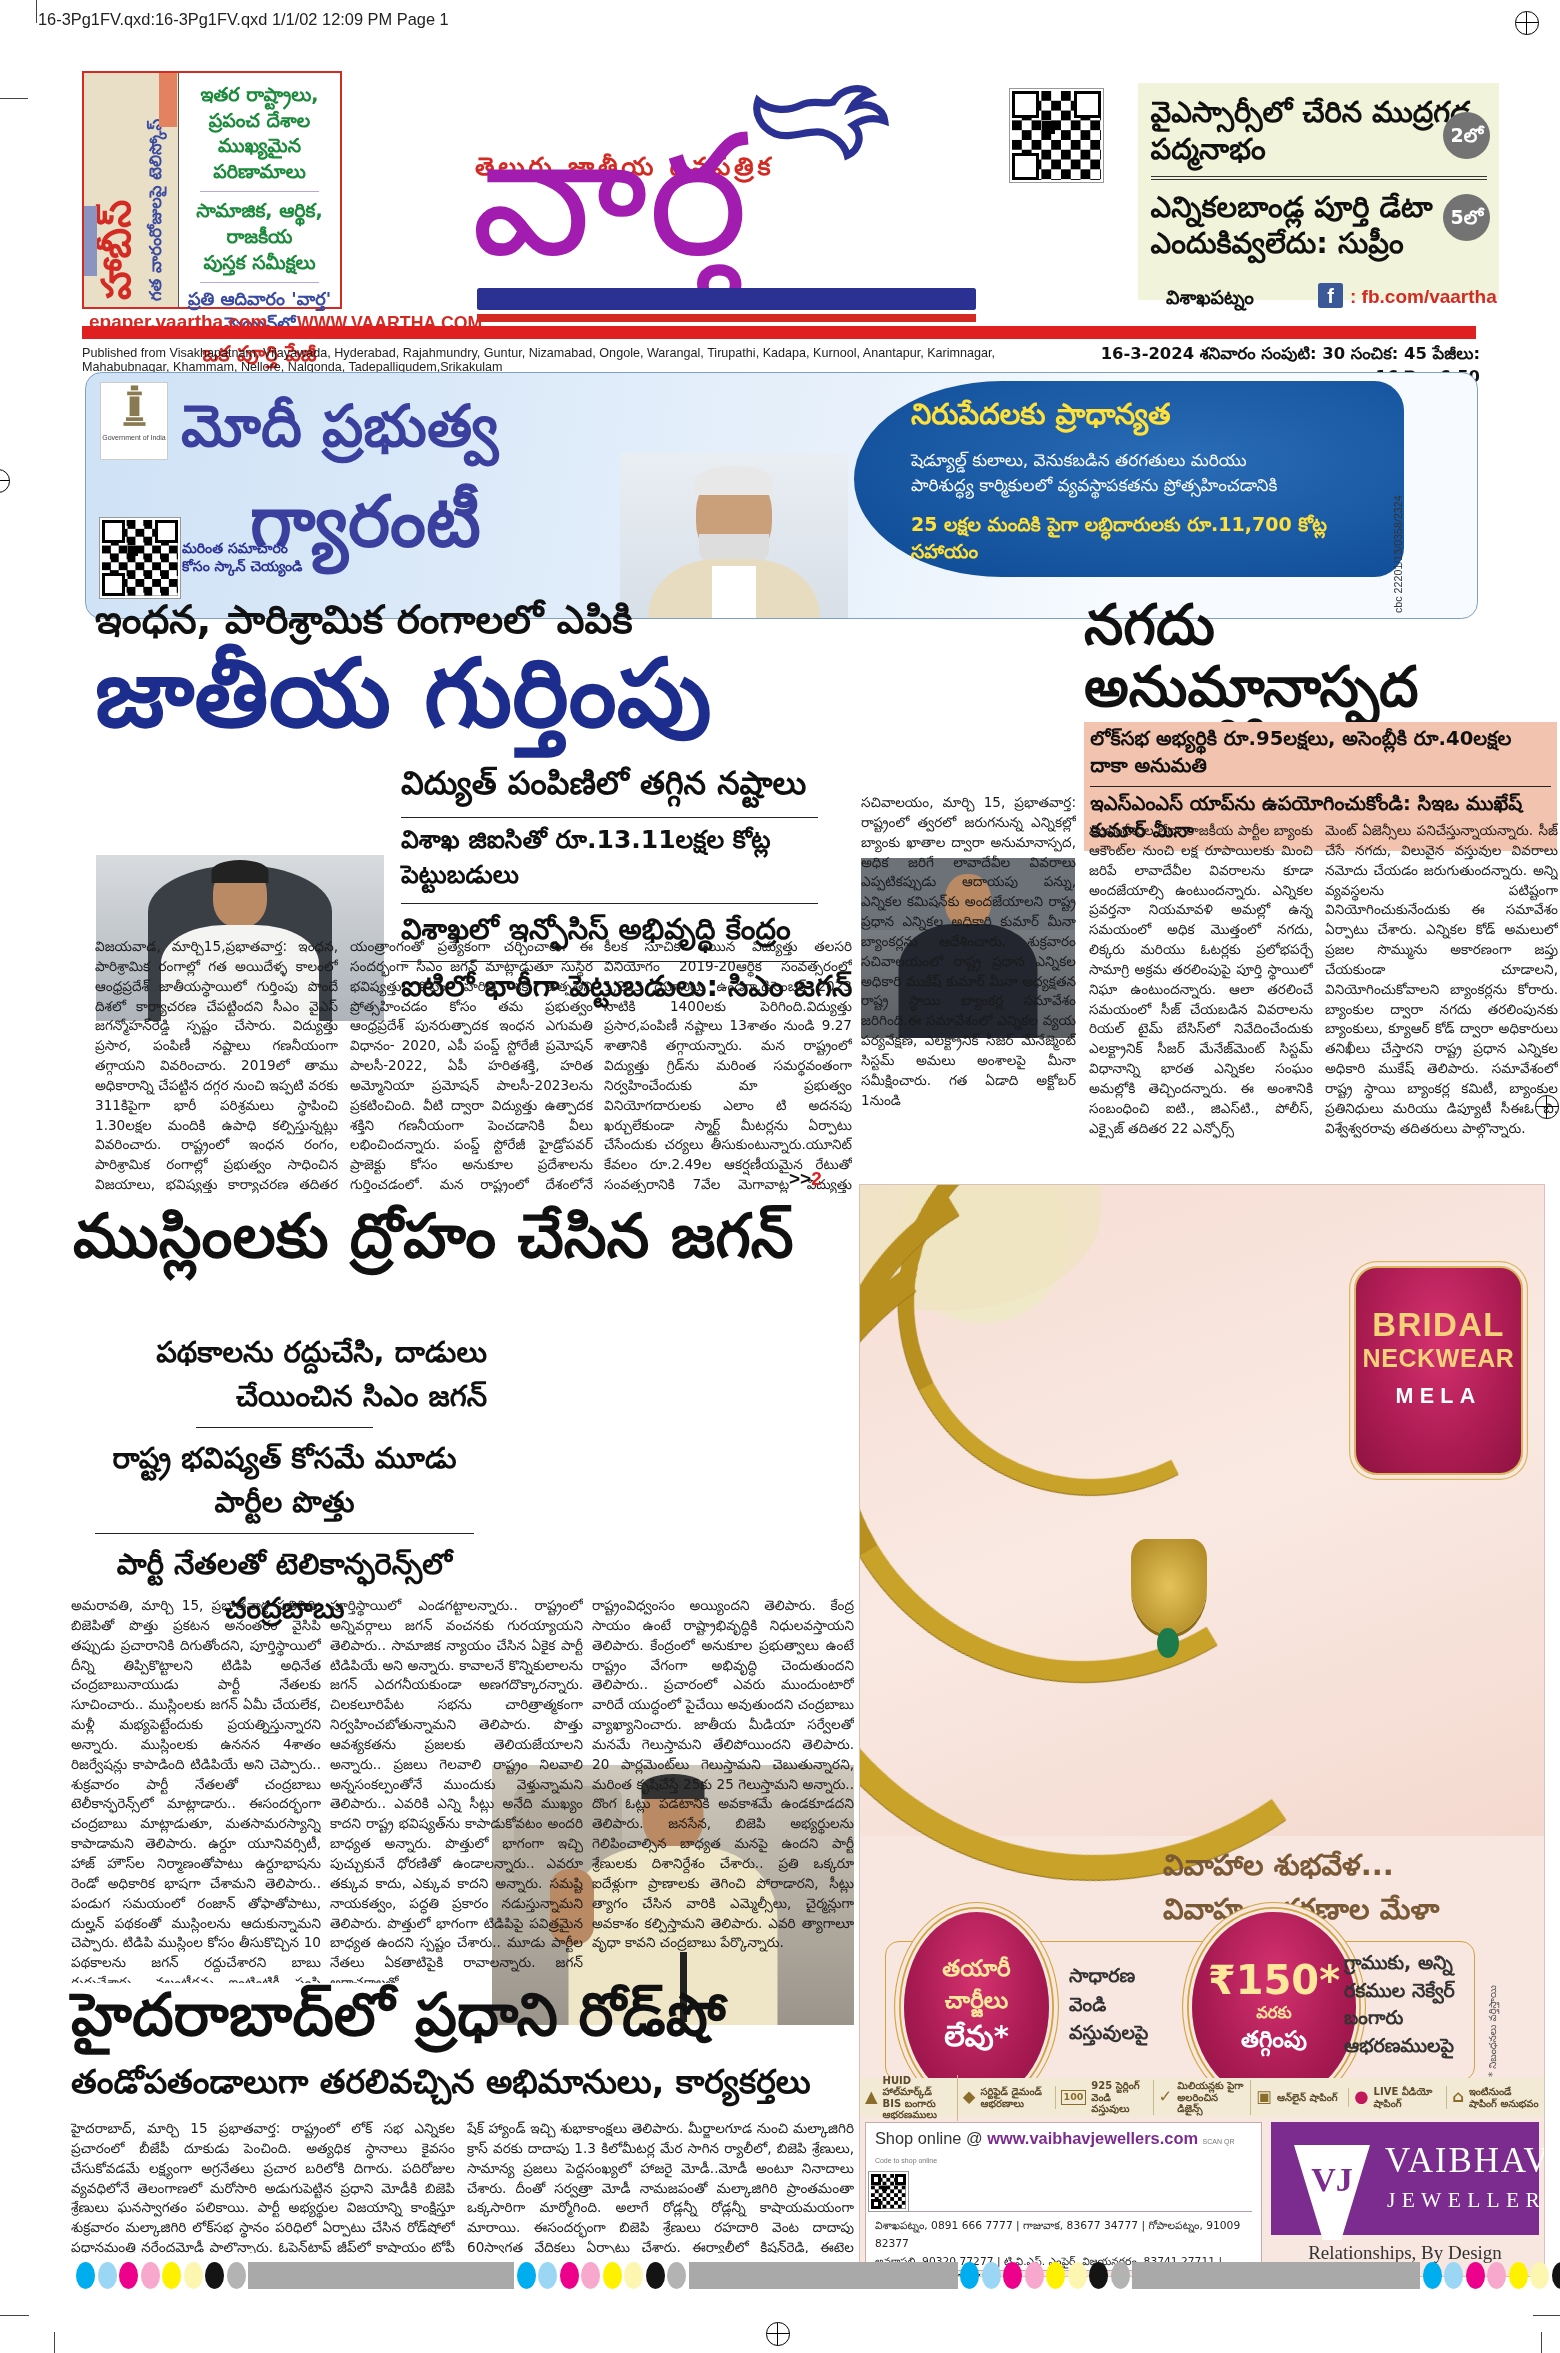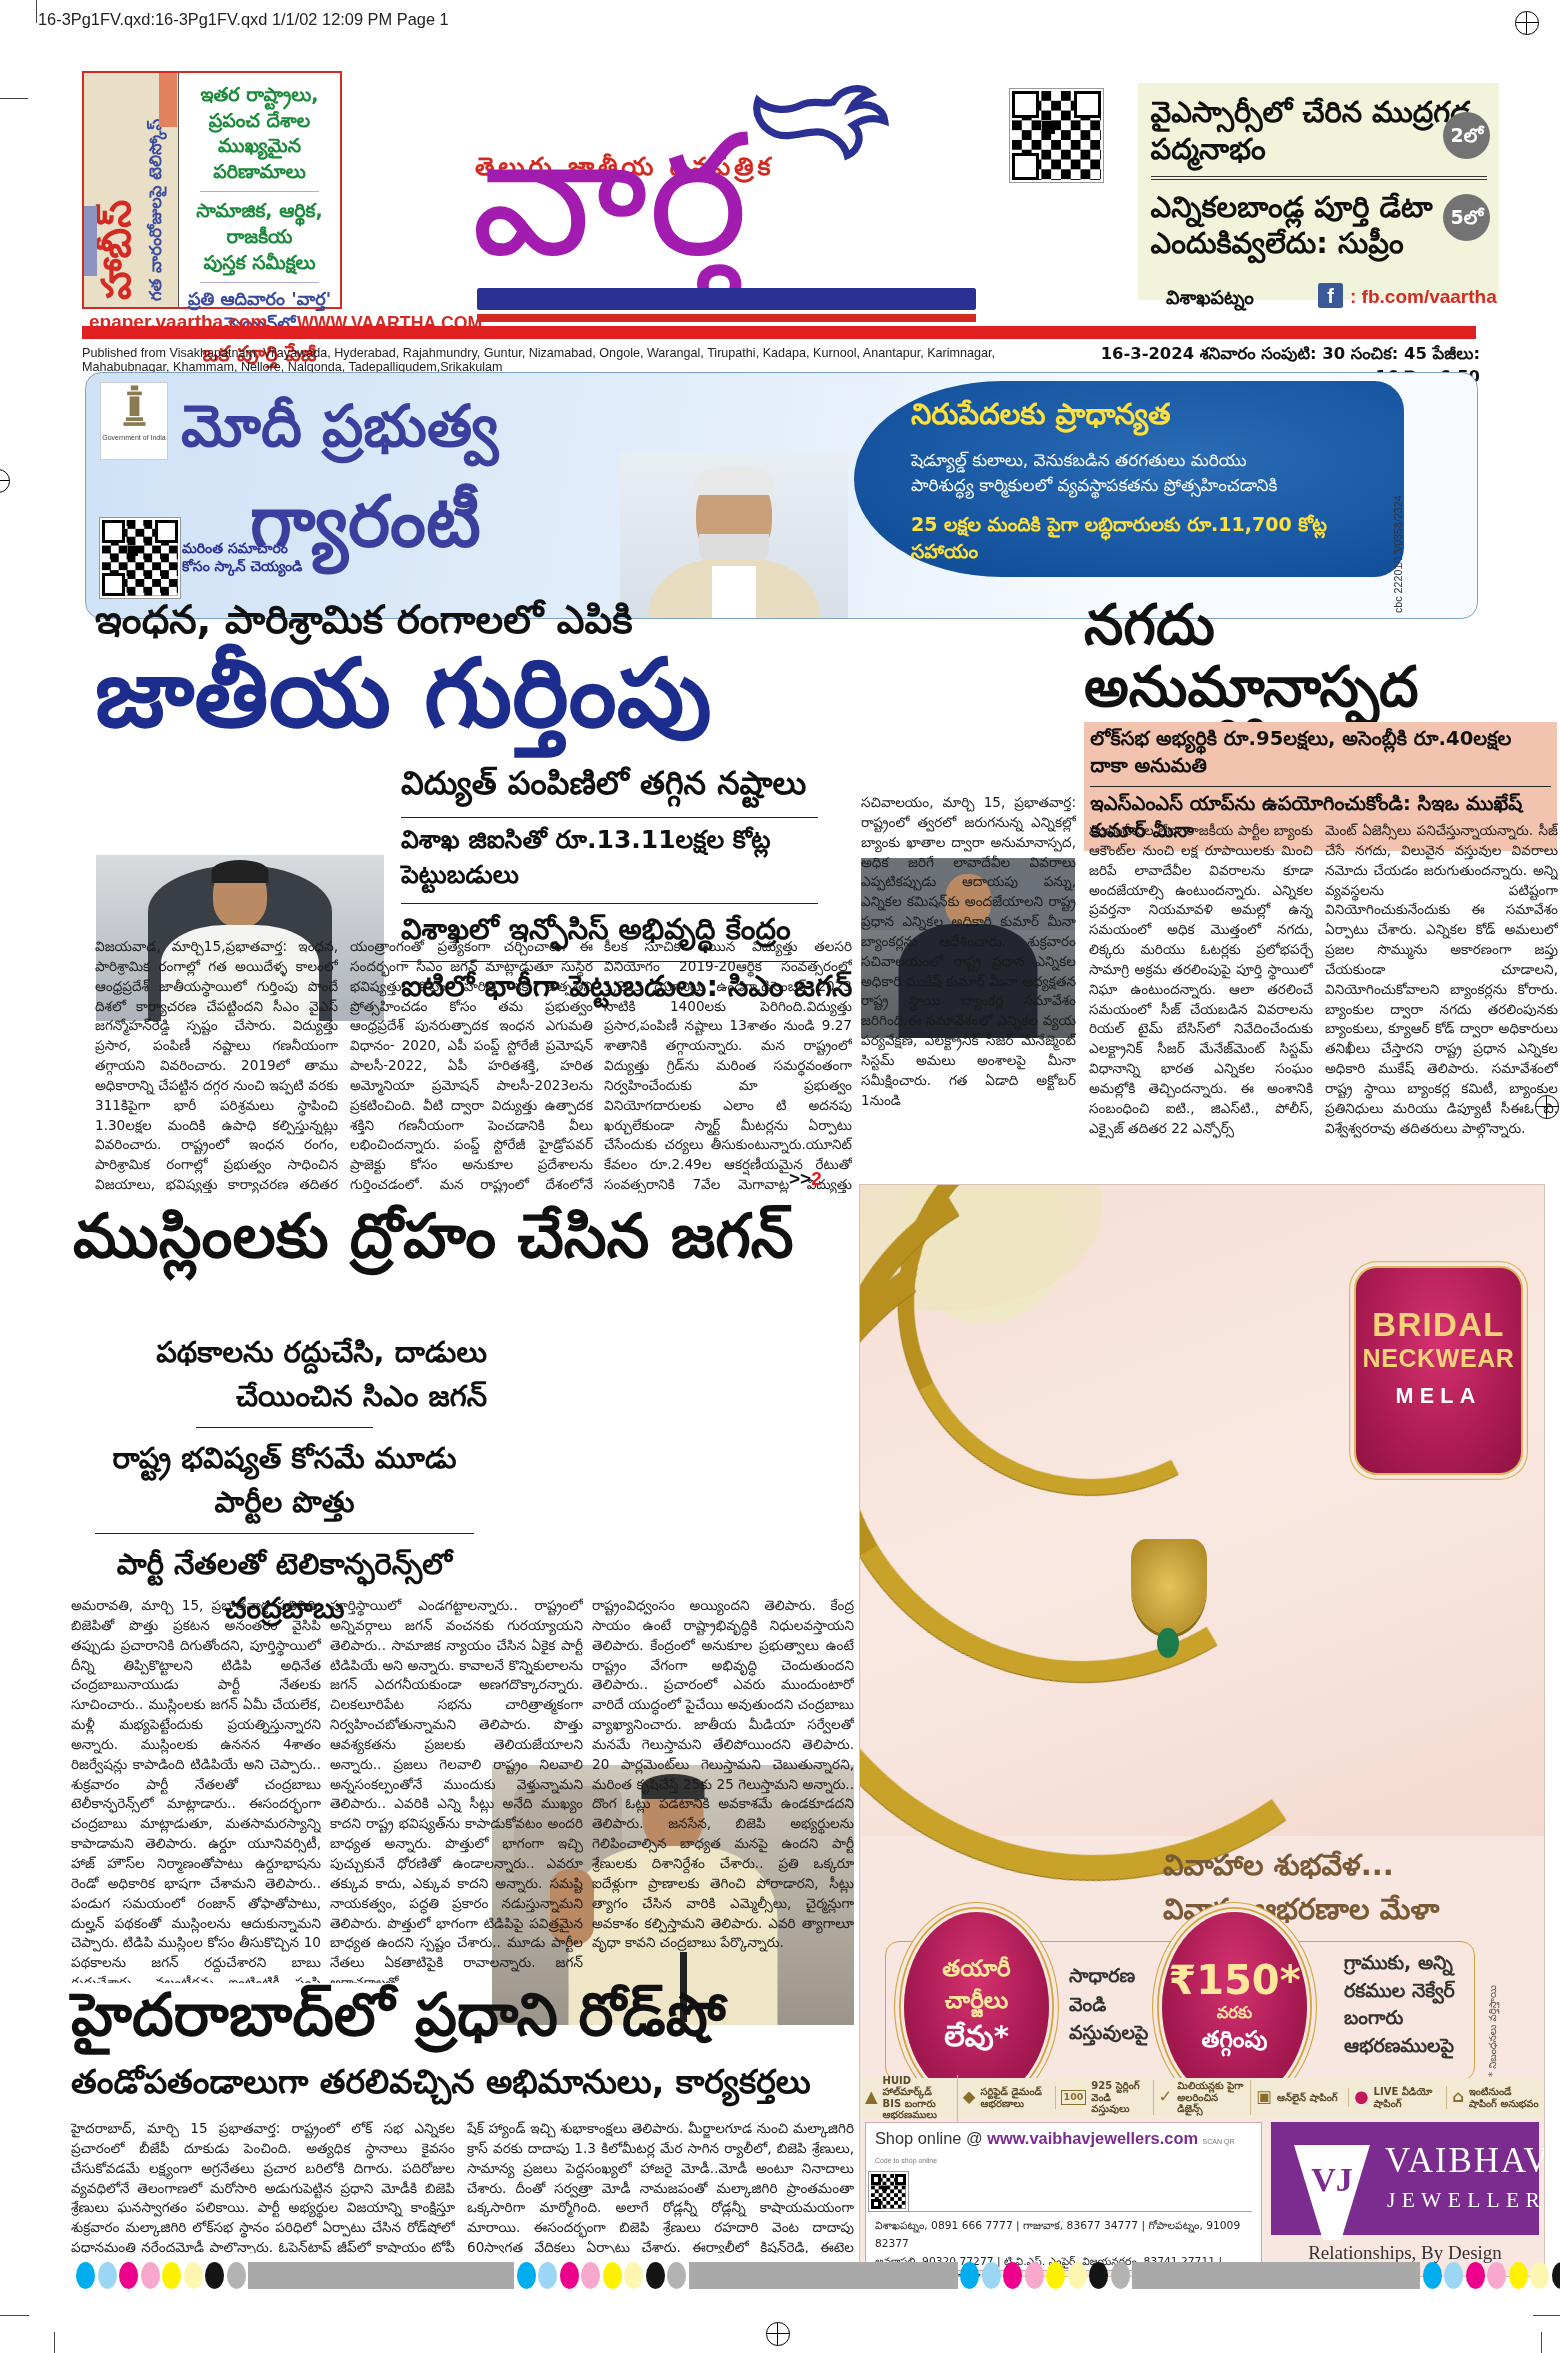--- a/index.html
+++ b/index.html
@@ -298,21 +298,21 @@
       <span>వివాహ ఆభరణాల మేళా</span>
     </div>
 
     <div class="abs offerwrap" style="left:25px;top:756px;width:588px;height:138px;"></div>
     <div class="abs medallion tel" style="left:44px;top:727px;width:145px;height:190px;">
       <div style="font-size:23px;">తయారీ</div>
       <div style="font-size:23px;">చార్జీలు</div>
       <div style="font-size:29px;color:#fff;">లేవు*</div>
     </div>
     <div class="abs tel" style="left:209px;top:776px;width:107px;font-size:19px;font-weight:700;color:#333;line-height:1.5;">సాధారణ వెండి వస్తువులపై</div>
-    <div class="abs medallion tel" style="left:302px;top:727px;width:145px;height:190px;">
+    <div class="abs medallion tel" style="left:332px;top:727px;width:164px;height:190px;">
       <div style="font-size:40px;color:#ffe79b;font-weight:700;">₹150*</div>
       <div style="font-size:16.4px;">వరకు</div>
       <div style="font-size:23px;color:#fff;">తగ్గింపు</div>
     </div>
     <div class="abs tel" style="left:484px;top:764px;width:126px;font-size:19px;font-weight:700;color:#333;line-height:1.45;">గ్రాముకు, అన్ని రకముల నెక్వేర్ బంగారు ఆభరణములపై</div>
     <div class="abs vtext tel" style="left:626px;top:759px;font-size:10px;color:#555;height:133px;">* నిబంధనలు వర్తిస్తాయి</div>
 
     <div class="abs features tel" style="left:0;top:893px;width:684px;height:39px;">
       <div class="feat">
           <span class="ficon">▲</span>

